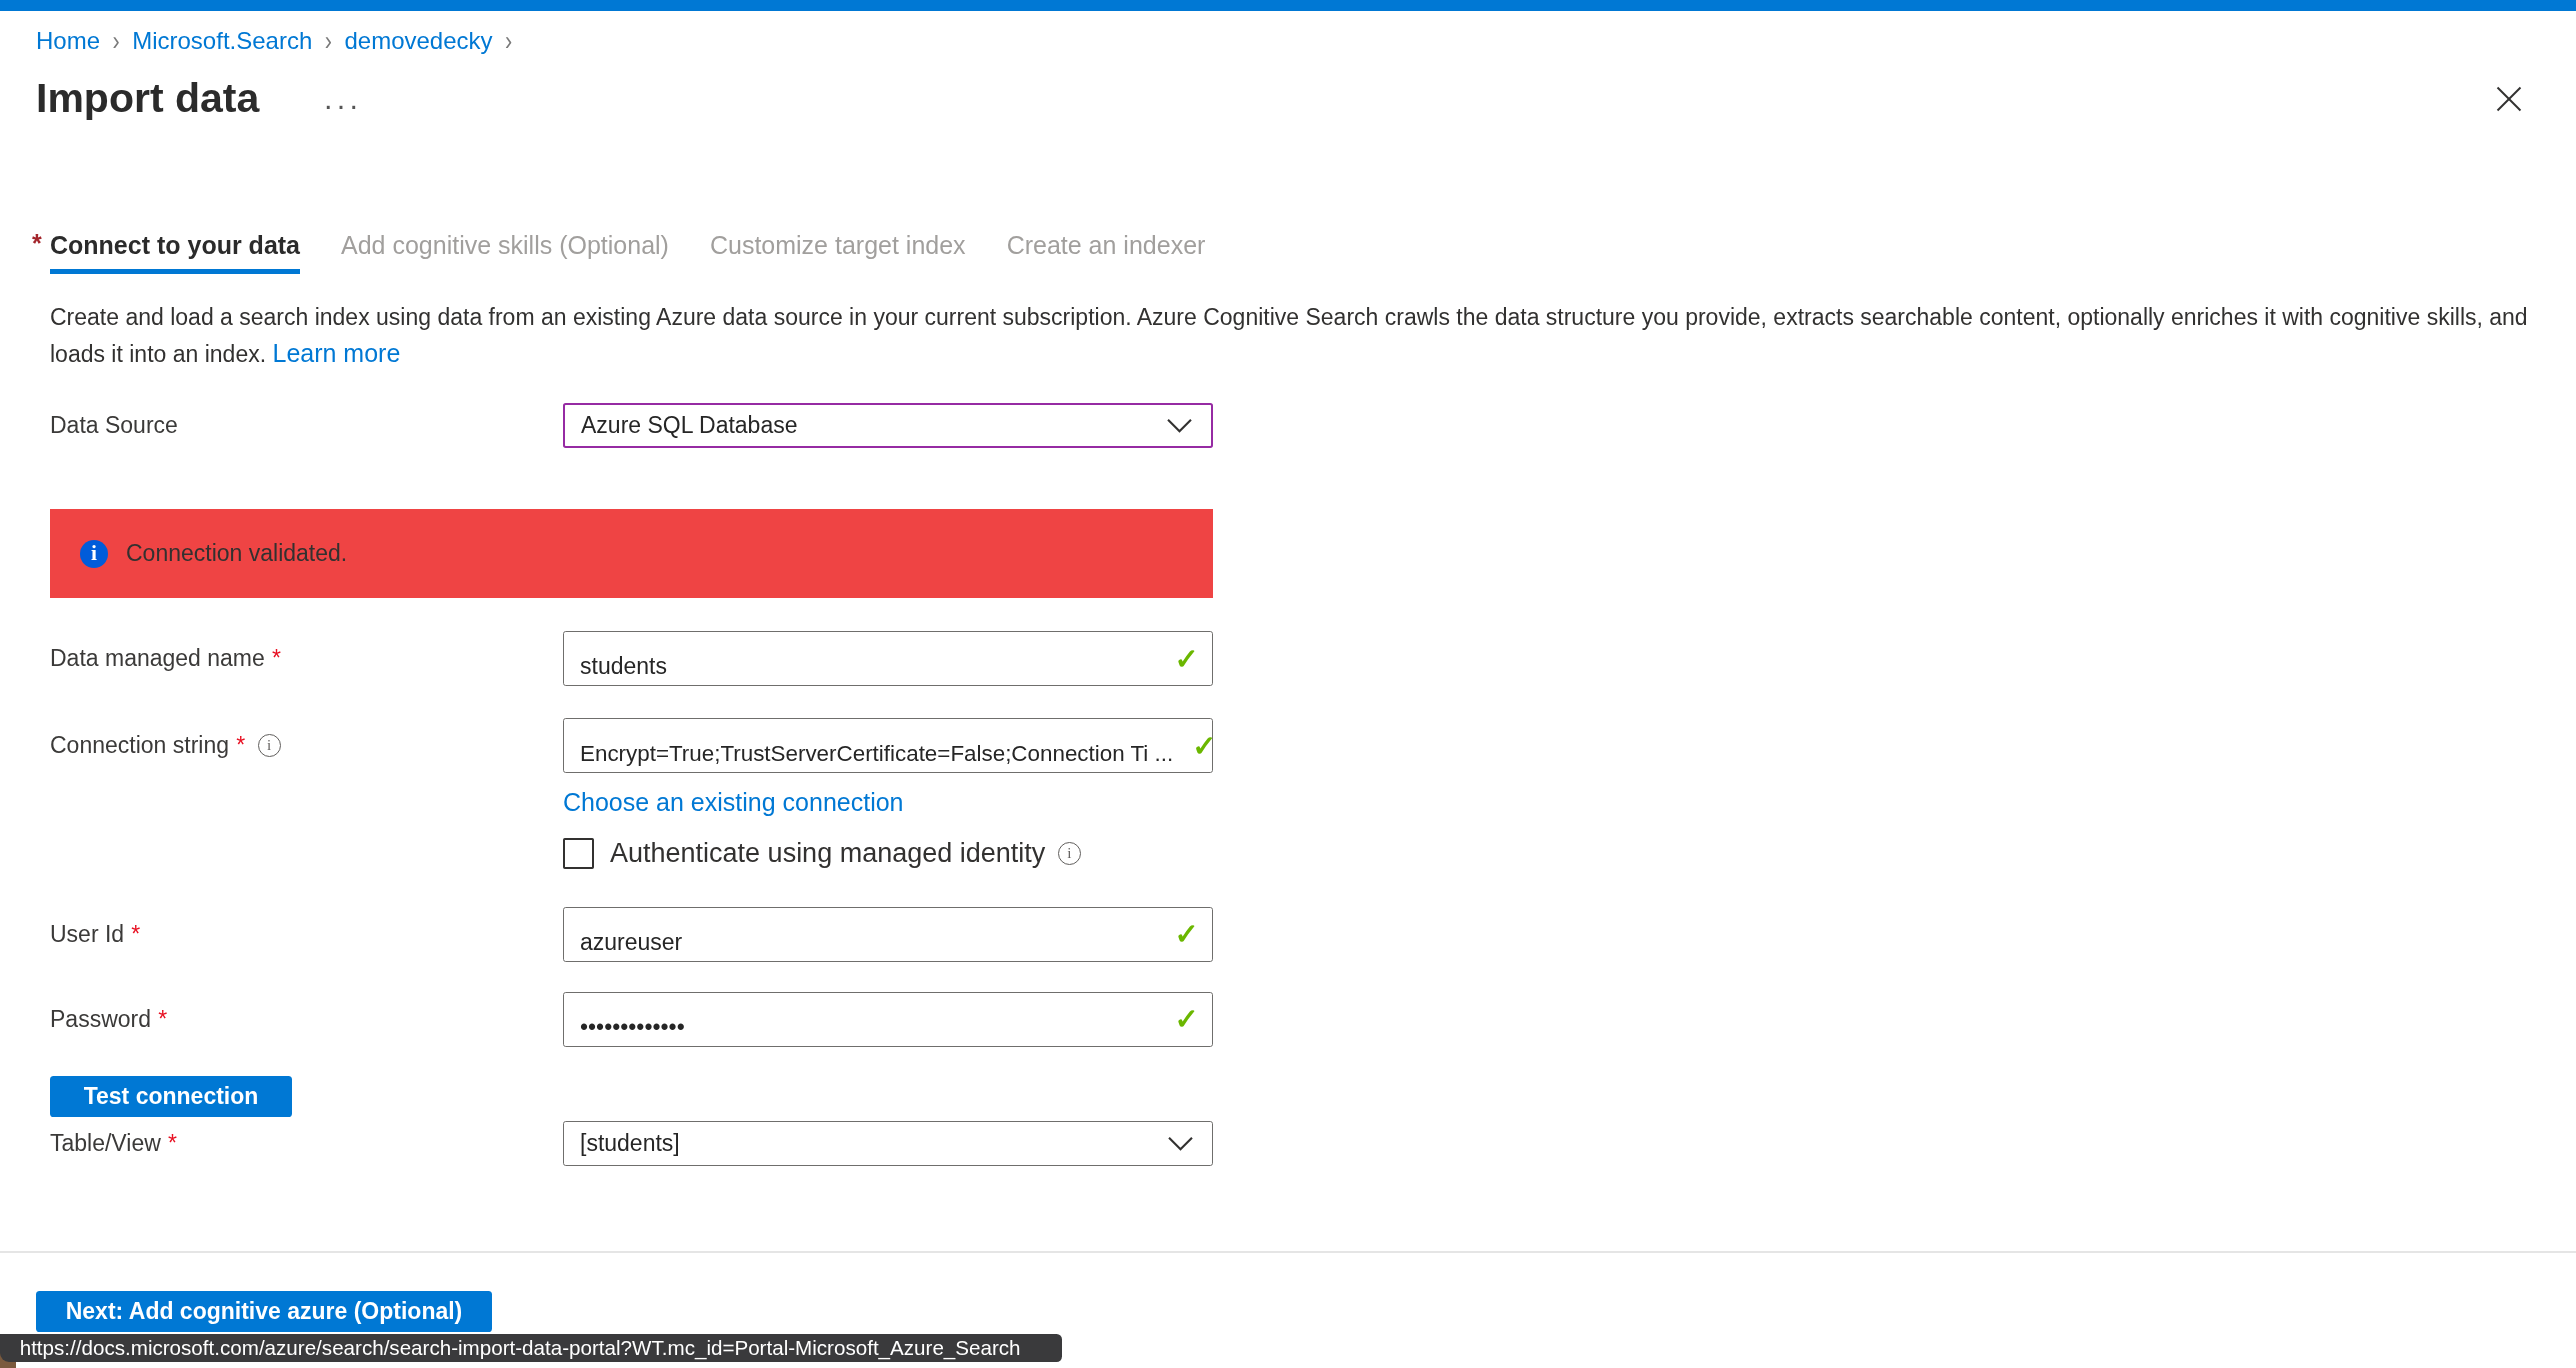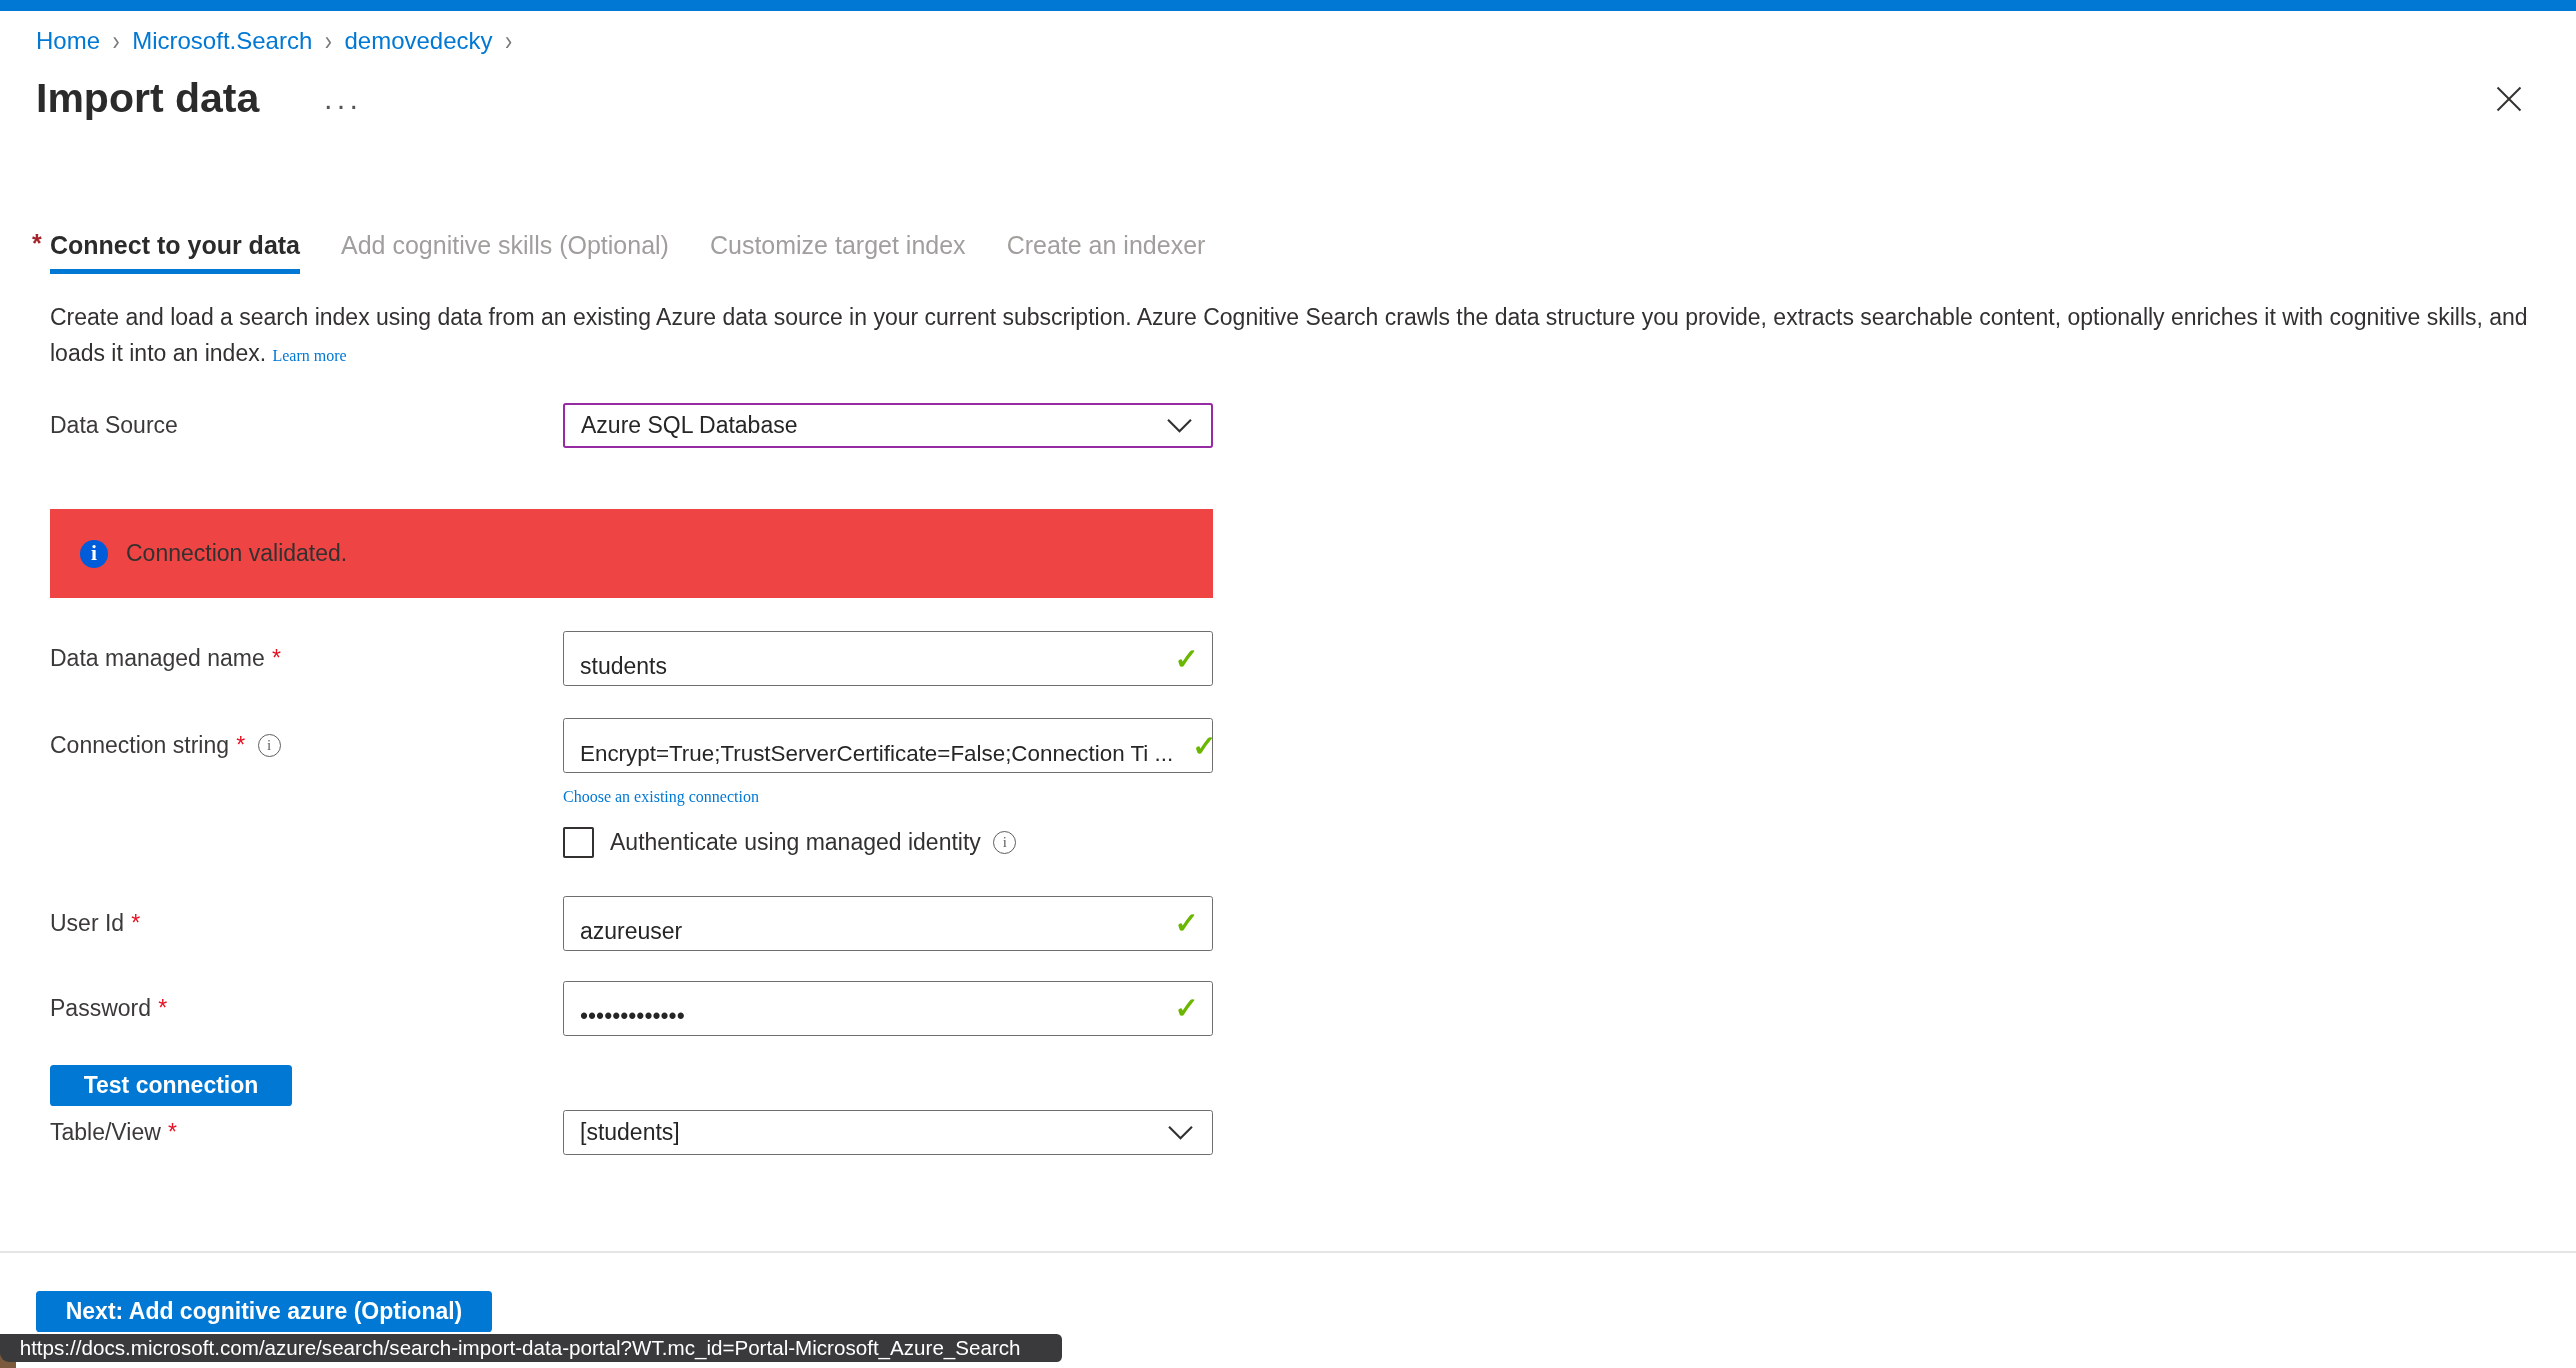--- a/index.html
+++ b/index.html
@@ -54,26 +54,26 @@
   .chevron svg { display: block; }
 
   .info-banner { margin-top: 61px; width: 1163px; height: 89px; background: #ef4444; display: flex; align-items: center; }
   .banner-info-icon { flex: none; margin-left: 30px; width: 28px; height: 28px; border-radius: 50%; background: #015cda; color: #fff; display: flex; align-items: center; justify-content: center; font-family: "Liberation Serif", serif; font-weight: 700; font-size: 21.5px; }
   .banner-info-icon::after { content: "i"; }
   .banner-text { margin-left: 18px; font-size: 23px; color: #323130; }
 
   .info-icon { display: inline-flex; align-items: center; justify-content: center; width: 23px; height: 23px; border: 1.8px solid #605e5c; border-radius: 50%; color: #605e5c; font-size: 15px; font-family: "Liberation Serif", serif; margin-left: 12.5px; cursor: pointer; flex: none; }
   .info-icon::after { content: "i"; }
 
-  .link { color: #0078d4; font-size: 16px; text-decoration: none; cursor: pointer; font-family: Liberation Serif, serif; }
+  .link { color: #0078d4; font-size: 25px; text-decoration: none; cursor: pointer; }
   .choose-link { display: inline-block; margin: 15px 0 0 513px; }
 
   .checkbox-row { margin: 20.6px 0 0 513px; display: flex; align-items: center; }
   .checkbox { width: 31px; height: 31px; border: 2.7px solid #323130; border-radius: 1.8px; background: #fff; cursor: pointer; flex: none; }
-  .checkbox-label { margin-left: 16px; font-size: 23px; color: #323130; }
+  .checkbox-label { margin-left: 16px; font-size: 27px; color: #323130; }
 
   .btn { display: flex; align-items: center; justify-content: center; background: #0078d4; color: #fff; font-size: 23px; font-weight: 700; border: none; border-radius: 3.6px; cursor: pointer; font-family: "Liberation Sans", sans-serif; }
   .test-btn { width: 242px; height: 41px; margin-top: 29.5px; }
 
   .mt37 { margin-top: 33px; } .mt36 { margin-top: 32px; } .mt43 { margin-top: 38px; } .mt34 { margin-top: 30px; } .mt4 { margin-top: 3.6px; }
 
   
   .footer-divider { position: absolute; top: 1251px; left: 0; width: 100%; height: 1.8px; background: #e5e5e5; }
   .next-btn { position: absolute; top: 1291px; left: 36px; width: 456px; height: 41px; }
 

